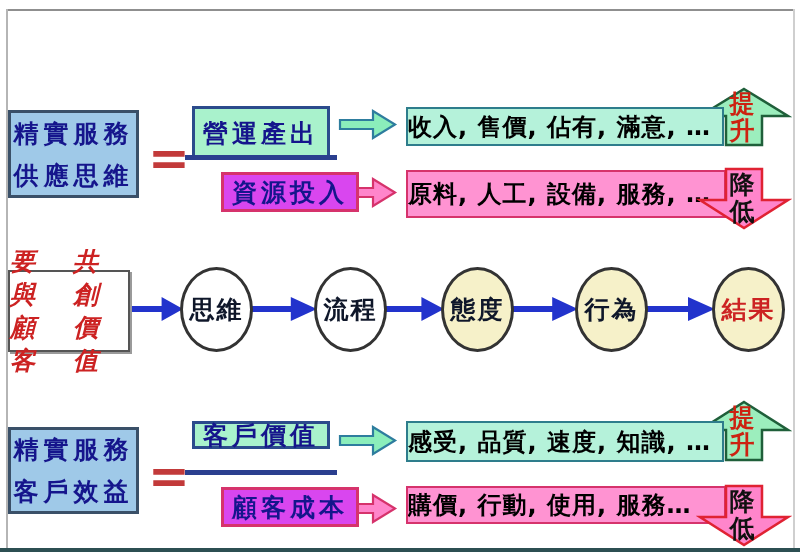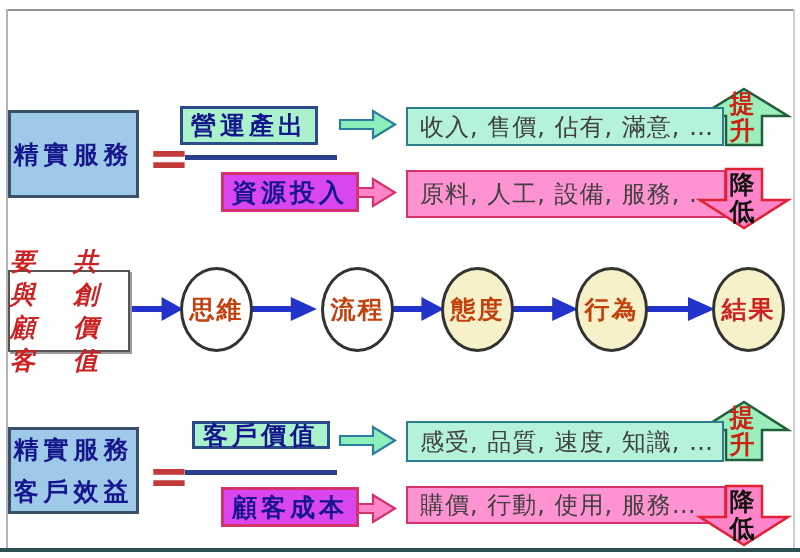--- a/index.html
+++ b/index.html
@@ -32,22 +32,22 @@
 
   .frac-box {
     border:3px solid; font-weight:bold; font-size:25px; color:#15158c; letter-spacing:4px;
     display:flex; align-items:center; justify-content:center; box-sizing:border-box; z-index:1;
   }
   .mintbox { background:#a9f2cc; border-color:#2b4b8c; }
   .pinkbox { background:#d946ef; border-color:#d6336c;margin-left:29px; }
   .frac-line { background:#2b3f8f; z-index:1; }
 
   .result-box {
-    border:2px solid; font-weight:normal; font-size:24px; color:#404040; letter-spacing:1px;
-    display:flex; align-items:center; padding-left:12px; box-sizing:border-box;
+    border:2px solid; font-weight:bold; font-size:24px; color:#000000; letter-spacing:1px;
+    display:flex; align-items:center; box-sizing:border-box;
     white-space:nowrap; overflow:hidden; z-index:1;
   }
   .result-cyan { background:#b5f2da; border-color:#2e7d8c; }
   .result-pink { background:#ff93d2; border-color:#d6336c; }
 
   .arrow-svg { display:block; }
   .z0 { z-index:0; } .z2 { z-index:2; }
   .varrow-label {
     width:28px; font-size:25px; font-weight:bold; line-height:27px;
     text-align:center; word-break:break-all; z-index:3;
@@ -58,21 +58,21 @@
   
   .flow-box {
     background:#ffffff; border:2px solid #555555; box-shadow:2px 2px 0 #9a9a9a;
     color:#cc2222; font-weight:bold; font-size:25px; letter-spacing:4px;
     display:flex; flex-direction:row; justify-content:center; align-items:center; gap:8px;
     box-sizing:border-box; z-index:1;font-style:italic;
   }
   .node {
     width:73px; height:85px; border:3px solid #333333; border-radius:50%;
     display:flex; align-items:center; justify-content:center;
-    font-weight:bold; font-size:25px; letter-spacing:2px; color:#c2410c;
+    font-weight:bold; font-size:25px; letter-spacing:2px; color:#0f172a;
     box-sizing:border-box; z-index:1; background:#ffffff;
   }
   .node-cream { background:#f6f1c9; }
   .node-red   { color:#cc2222; }
 </style>
 </head>
 <body>
 
 <div class="slide">
   <div class="frame-top"></div>
@@ -82,25 +82,26 @@
 
 
   <section class="abs" style="left:0;top:87px;width:800px;height:145px;">
 
     <svg class="abs arrow-svg z0" style="left:696px;top:0;" width="96" height="60" viewBox="0 0 96 60">
       <polygon points="48,2 92,29 66,29 66,58 30,58 30,29 4,29" fill="#9ceebd" stroke="#1f5f3a" stroke-width="2.5"></polygon>
     </svg>
 
     <div class="abs label-box" style="left:8px;top:23px;width:131px;height:88px;">
       <div>精實服務</div>
+      <div>供應思維</div>
     </div>
 
     <div class="abs equals" style="left:148px;top:46px;">=</div>
 
-    <div class="abs frac-box mintbox" style="left:180px;top:19px;width:138px;height:39px;">營運產出</div>
+    <div class="abs frac-box mintbox" style="left:192px;top:19px;width:138px;height:54px;">營運產出</div>
     <div class="abs frac-line" style="left:185px;top:68px;width:152px;height:5px;"></div>
     <div class="abs frac-box pinkbox" style="left:192px;top:85px;width:138px;height:40px;">資源投入</div>
 
     <svg class="abs arrow-svg" style="left:338px;top:21px;" width="60" height="33" viewBox="0 0 60 33">
       <polygon points="2,12 35,12 35,3 57,16.5 35,30 35,21 2,21" fill="#8beebb" stroke="#2e7d9e" stroke-width="2.2"></polygon>
     </svg>
     <svg class="abs arrow-svg" style="left:338px;top:89px;" width="60" height="33" viewBox="0 0 60 33">
       <polygon points="2,12 35,12 35,3 57,16.5 35,30 35,21 2,21" fill="#ff85cb" stroke="#d6336c" stroke-width="2.2"></polygon>
     </svg>
 
@@ -132,21 +133,21 @@
       <polygon points="0,10 36,10 36,1 59,13 36,25 36,16 0,16" fill="#2233cc"></polygon>
     </svg>
     <svg class="abs arrow-svg z0" style="left:512px;top:31px;" width="67" height="26" viewBox="0 0 60 26" preserveAspectRatio="none">
       <polygon points="0,10 36,10 36,1 59,13 36,25 36,16 0,16" fill="#2233cc"></polygon>
     </svg>
     <svg class="abs arrow-svg z0" style="left:646px;top:31px;" width="70" height="26" viewBox="0 0 60 26" preserveAspectRatio="none">
       <polygon points="0,10 36,10 36,1 59,13 36,25 36,16 0,16" fill="#2233cc"></polygon>
     </svg>
 
     <div class="abs node" style="left:180px;top:2px;">思維</div>
-    <div class="abs node" style="left:321px;top:2px;">流程</div>
+    <div class="abs node" style="left:314px;top:2px;">流程</div>
     <div class="abs node node-cream" style="left:441px;top:2px;">態度</div>
     <div class="abs node node-cream" style="left:575px;top:2px;">行為</div>
     <div class="abs node node-cream node-red" style="left:712px;top:2px;">結果</div>
   </section>
 
   <section class="abs" style="left:0;top:400px;width:800px;height:150px;">
 
     <svg class="abs arrow-svg z0" style="left:696px;top:0;" width="96" height="62" viewBox="0 0 96 62">
       <polygon points="48,2 92,30 66,30 66,60 30,60 30,30 4,30" fill="#9ceebd" stroke="#1f5f3a" stroke-width="2.5"></polygon>
     </svg>

